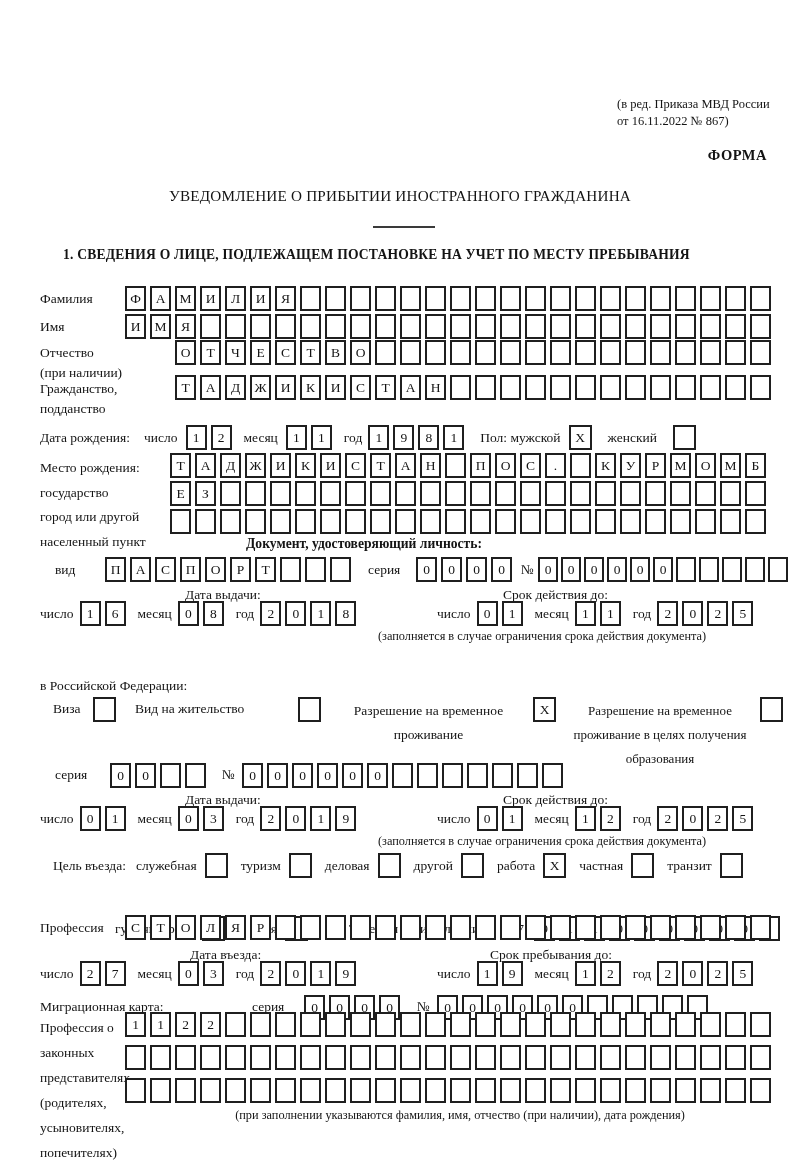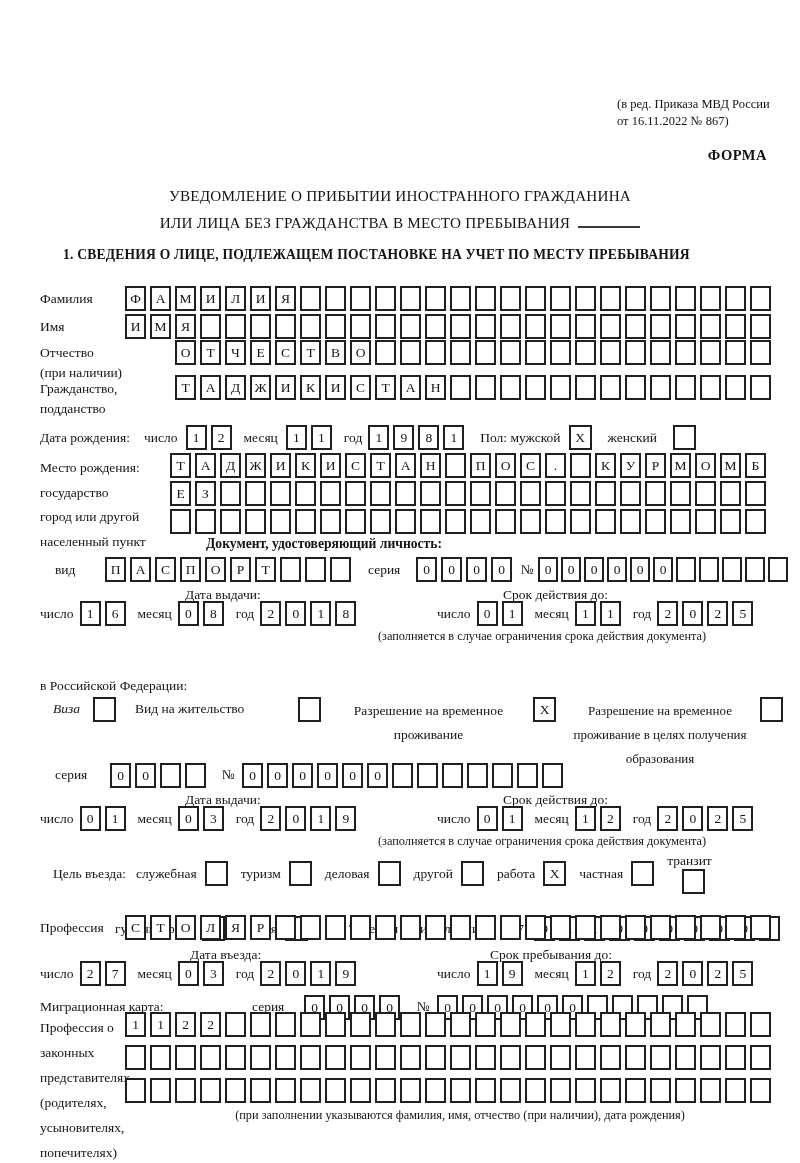--- a/index.html
+++ b/index.html
@@ -40,21 +40,21 @@
 <div class="page">
 
   <div class="abs amendment" style="left:617px;top:96px;">
     <div>(в ред. Приказа МВД России</div>
     <div>от 16.11.2022 № 867)</div>
   </div>
   <div class="abs b" style="right:33px;top:147px;font-size:14.5px;letter-spacing:.5px;">ФОРМА</div>
 
   <div class="abs title" style="left:0;top:182px;">
     <div>УВЕДОМЛЕНИЕ О ПРИБЫТИИ ИНОСТРАННОГО ГРАЖДАНИНА</div>
-    <div><span>ИЛИ ЛИЦА БЕЗ ГРАЖДАНСТВА В МЕСТО ПРЕБЫВАНИЯ</span><span class="title-underline"></span></div>
+    <div><span class="title-underline"></span></div>
   </div>
 
   <div class="abs sechead" style="left:63px;top:247px;">1. СВЕДЕНИЯ О ЛИЦЕ, ПОДЛЕЖАЩЕМ ПОСТАНОВКЕ НА УЧЕТ ПО МЕСТУ ПРЕБЫВАНИЯ</div>
 
   <div class="abs lbl" style="left:40px;top:291px;">Фамилия</div>
   <div class="abs cells" style="left:125px;top:286px;">
       <span class="cell">Ф</span>
       <span class="cell">А</span>
       <span class="cell">М</span>
       <span class="cell">И</span>
@@ -277,21 +277,21 @@
       <span class="cell"></span>
       <span class="cell"></span>
       <span class="cell"></span>
       <span class="cell"></span>
       <span class="cell"></span>
       <span class="cell"></span>
       <span class="cell"></span>
       <span class="cell"></span>
     </div>
 
-  <div class="abs b center" style="left:0;top:536px;width:648px;font-size:13.6px;">Документ, удостоверяющий личность:</div>
+  <div class="abs b center" style="left:0;top:536px;width:648px;font-size:13.6px;padding-left:40px;">Документ, удостоверяющий личность:</div>
 
   <div class="abs lbl" style="left:55px;top:562px;">вид</div>
   <div class="abs cells" style="left:105px;top:557px;">
       <span class="cell">П</span>
       <span class="cell">А</span>
       <span class="cell">С</span>
       <span class="cell">П</span>
       <span class="cell">О</span>
       <span class="cell">Р</span>
       <span class="cell">Т</span>
@@ -359,21 +359,21 @@
         <span class="cell">2</span>
         <span class="cell">0</span>
         <span class="cell">2</span>
         <span class="cell">5</span>
       </span>
   </div>
   <div class="abs small" style="left:378px;top:629px;">(заполняется в случае ограничения срока действия документа)</div>
 
   <div class="abs lbl" style="left:40px;top:678px;">в Российской Федерации:</div>
 
-  <div class="abs lbl" style="left:53px;top:701px;font-style:italic;">Виза</div>
+  <div class="abs lbl" style="left:53px;top:701px;">Виза</div>
   <div class="abs cell cb" style="left:93px;top:697px;"></div>
   <div class="abs lbl" style="left:135px;top:701px;">Вид на жительство</div>
   <div class="abs cell cb" style="left:298px;top:697px;"></div>
   <div class="abs optblock" style="left:336px;top:699px;width:185px;">Разрешение на временное проживание</div>
   <div class="abs cell cb" style="left:533px;top:697px;">X</div>
   <div class="abs optblock sm" style="left:570px;top:699px;width:180px;">Разрешение на временное проживание в целях получения образования</div>
   <div class="abs cell cb" style="left:760px;top:697px;"></div>
 
   <div class="abs lbl" style="left:55px;top:767px;">серия</div>
   <div class="abs cells" style="left:110px;top:763px;">
@@ -461,21 +461,21 @@
         <span class="cell cb"></span>
       </span>
     <span class="o">
         <span class="lbl">работа</span>
         <span class="cell cb">X</span>
       </span>
     <span class="o">
         <span class="lbl">частная</span>
         <span class="cell cb"></span>
       </span>
-    <span class="o" style="margin-right:0;flex-direction:column;">
+    <span class="o" style="margin-right:0;">
         <span class="lbl">транзит</span>
         <span class="cell cb"></span>
       </span>
   </div>
 
   <div class="abs purp" style="left:115px;top:887px;margin-top:29px;">
     <span class="o">
         <span class="lbl">гуманитарная</span>
         <span class="cell cb"></span>
       </span>

